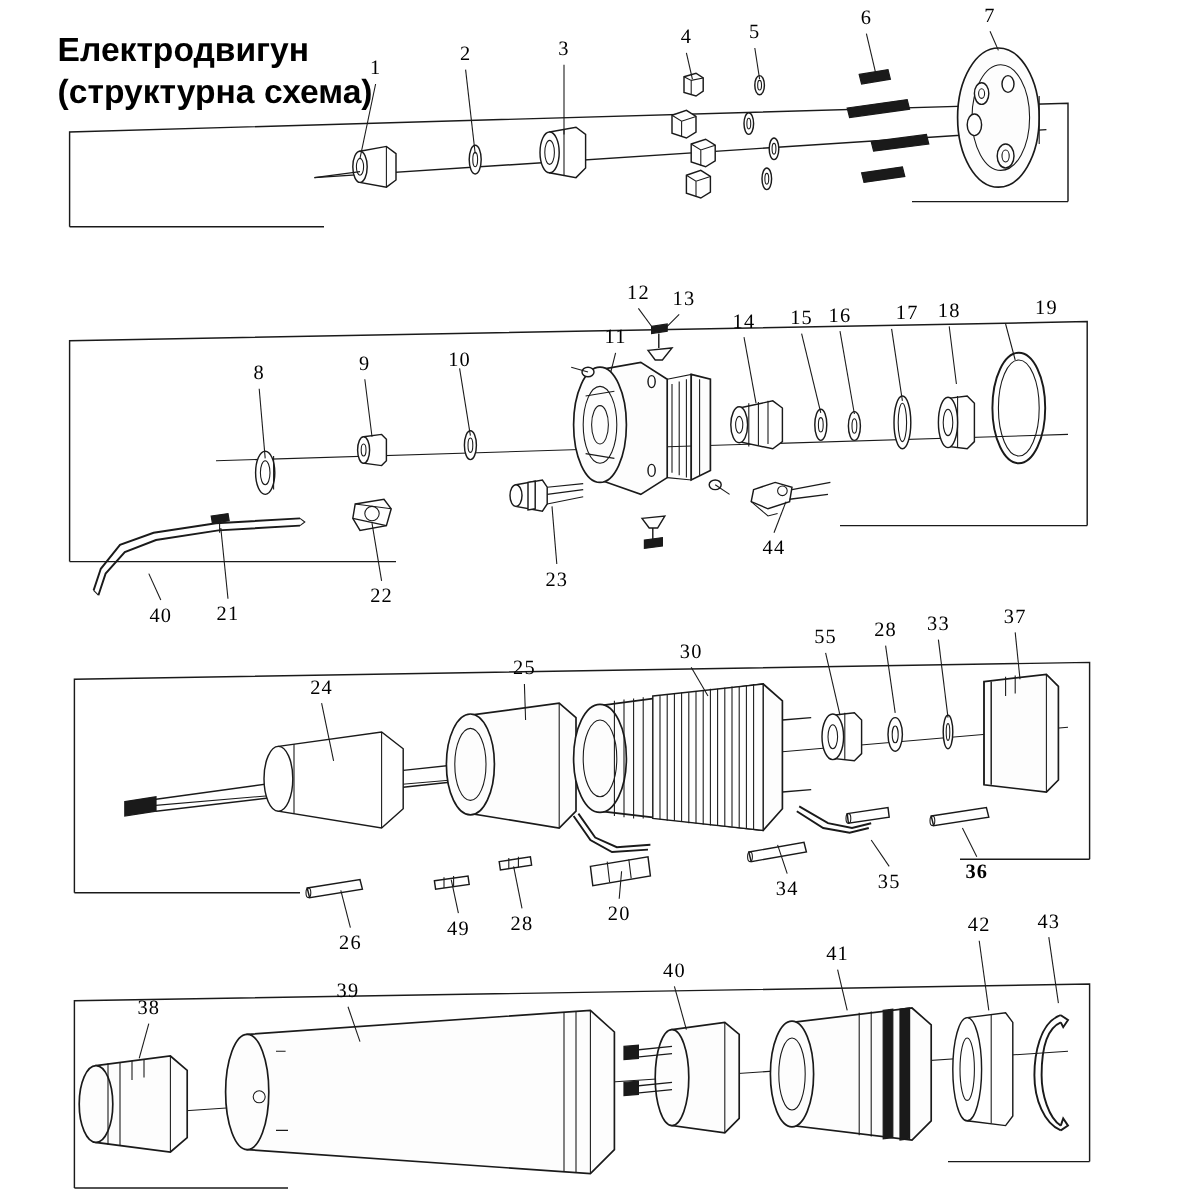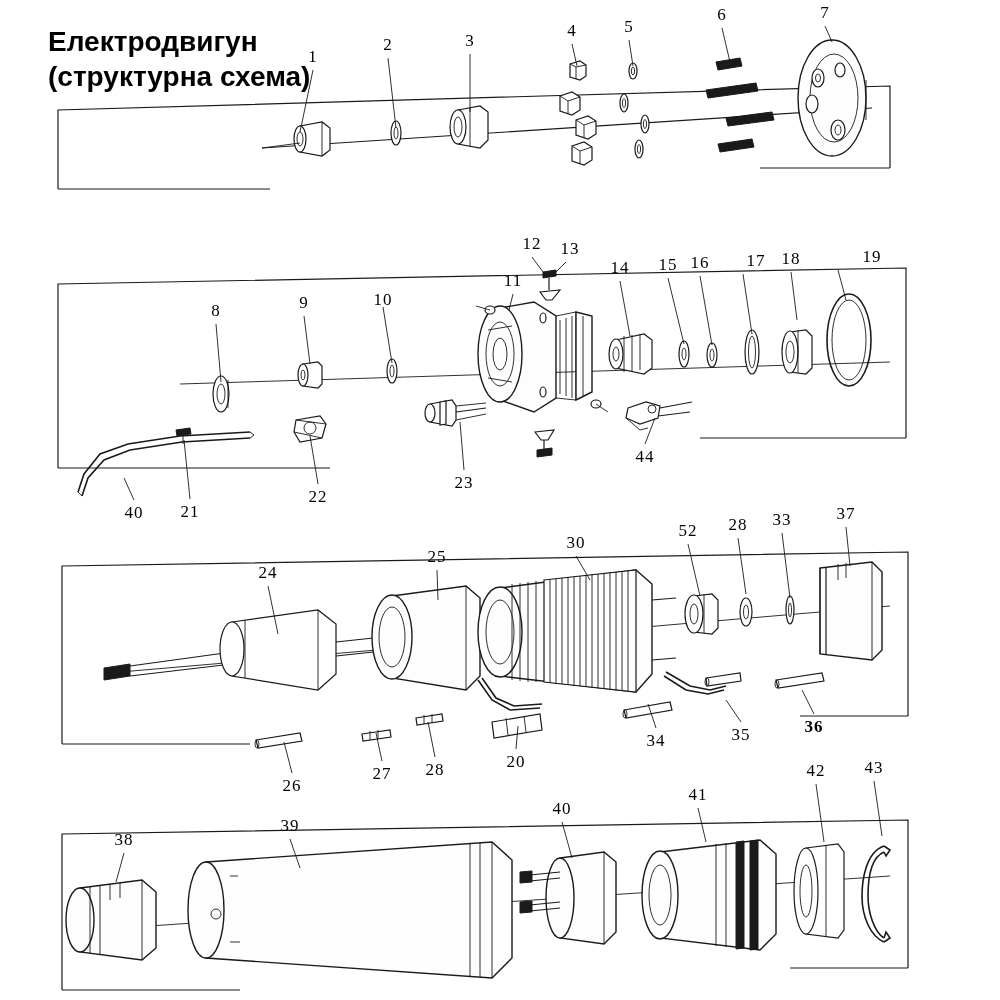--- a/index.html
+++ b/index.html
@@ -436,25 +436,25 @@
   <div class="callout" style="left:791px; top:259px;">18</div>
   <div class="callout" style="left:838px; top:257px;margin-left:34px;">19</div>
   <div class="callout" style="left:134px; top:513px;">40</div>
   <div class="callout" style="left:190px; top:512px;">21</div>
   <div class="callout" style="left:318px; top:497px;">22</div>
   <div class="callout" style="left:464px; top:483px;">23</div>
   <div class="callout" style="left:645px; top:457px;">44</div>
   <div class="callout" style="left:268px; top:573px;">24</div>
   <div class="callout" style="left:437px; top:557px;">25</div>
   <div class="callout" style="left:292px; top:786px;">26</div>
-  <div class="callout" style="left:382px; top:774px;">27</div>
+  <div class="callout" style="left:382px; top:774px;">49</div>
   <div class="callout" style="left:435px; top:770px;">28</div>
   <div class="callout" style="left:516px; top:762px;">20</div>
   <div class="callout" style="left:576px; top:543px;">30</div>
-  <div class="callout" style="left:688px; top:531px;">52</div>
+  <div class="callout" style="left:688px; top:531px;">55</div>
   <div class="callout" style="left:738px; top:525px;">28</div>
   <div class="callout" style="left:782px; top:520px;">33</div>
   <div class="callout" style="left:656px; top:741px;">34</div>
   <div class="callout" style="left:741px; top:735px;">35</div>
   <div class="callout" style="left:814px; top:727px;font-weight:bold;">36</div>
   <div class="callout" style="left:846px; top:514px;">37</div>
   <div class="callout" style="left:124px; top:840px;">38</div>
   <div class="callout" style="left:290px; top:826px;">39</div>
   <div class="callout" style="left:562px; top:809px;">40</div>
   <div class="callout" style="left:698px; top:795px;">41</div>

